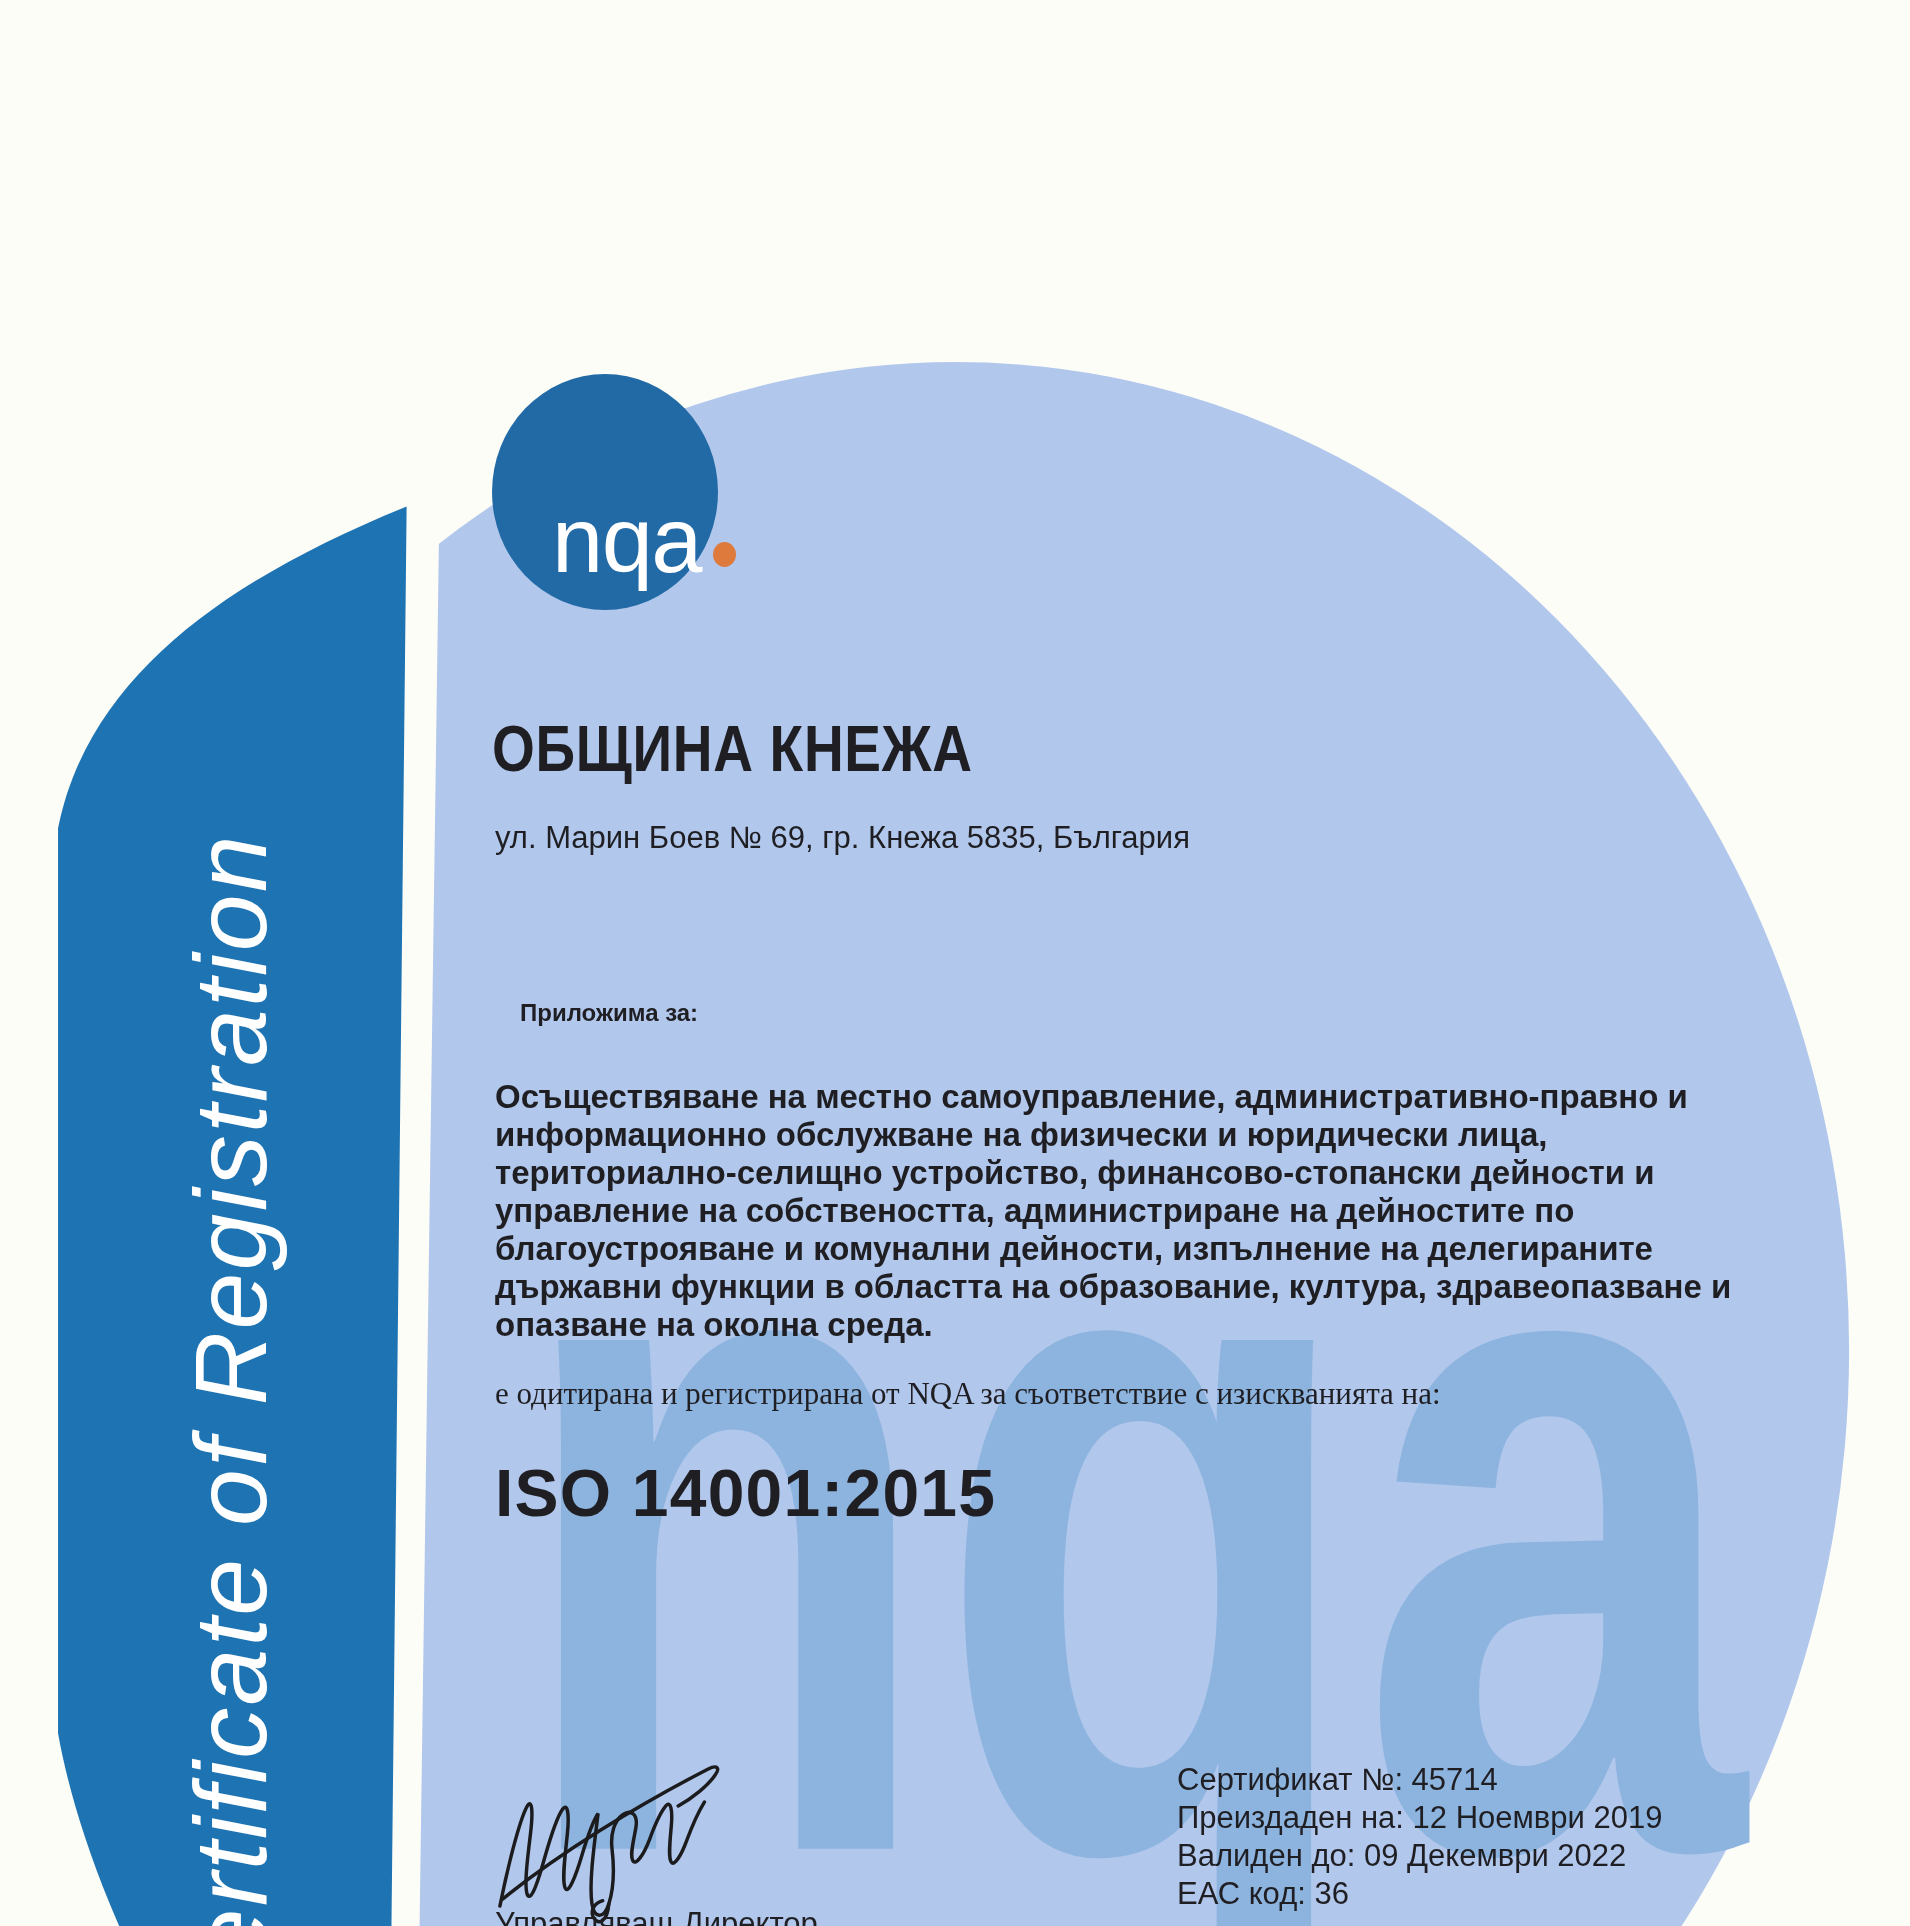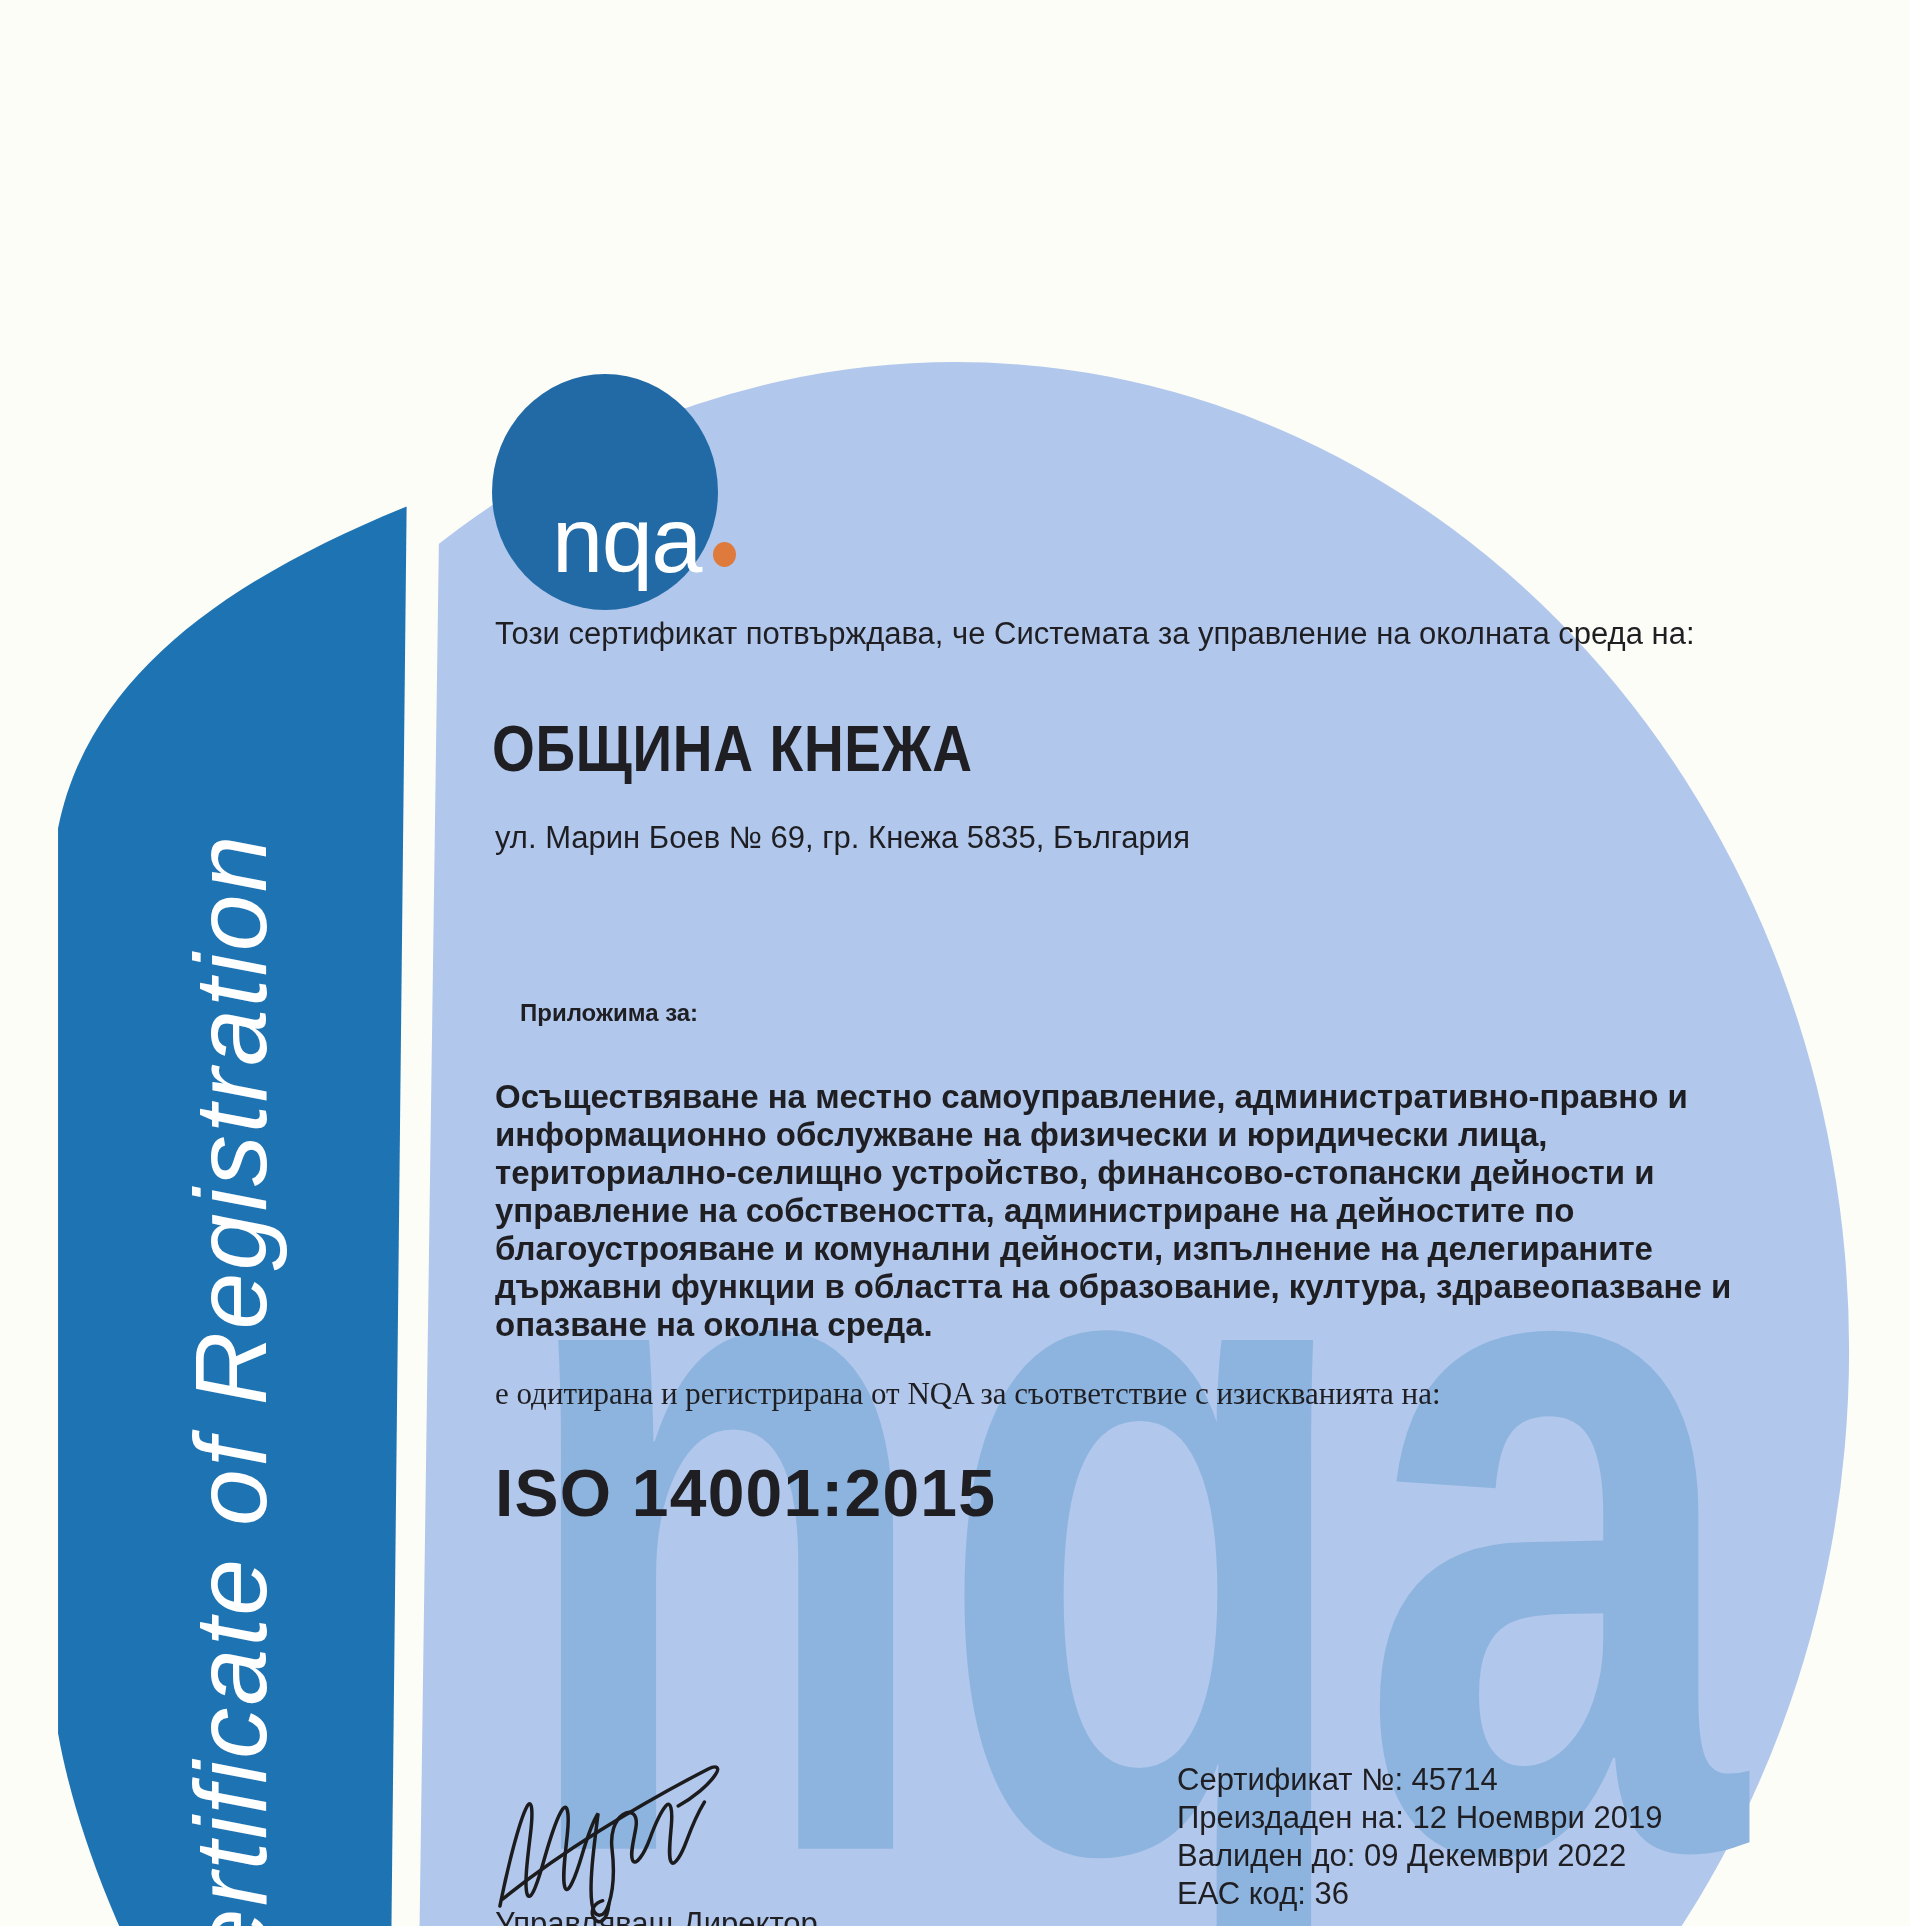--- a/index.html
+++ b/index.html
@@ -36,21 +36,20 @@
     <text x="1330" y="4800" font-size="2500" font-weight="bold" fill="#8db4df" textLength="3200" lengthAdjust="spacingAndGlyphs" font-family="Liberation Sans, DejaVu Sans, sans-serif">nqa</text>
     <rect x="990" y="420" width="118" height="6380" fill="#fdfdf8" transform="rotate(0.8 1049 3610)"></rect>
     <path d="M1055,1315 C600,1500 230,1750 150,2150 L150,4500 C230,4950 560,5600 1005,5995 Z" fill="#1e73b2"></path>
     <text transform="translate(690 5300) rotate(-90)" font-size="265" fill="#ffffff" font-style="italic" letter-spacing="6" font-family="Liberation Sans, DejaVu Sans, sans-serif">Certificate of Registration</text>
   </svg>
 
   <div class="abs nqa-circle"></div>
   <div class="abs nqa-text">nqa</div>
   <div class="abs nqa-dot"></div>
 
-  <div class="abs intro txt">Този сертификат потвърждава, че Системата за управление на околната среда на:</div>
   <div class="abs orgname">ОБЩИНА КНЕЖА</div>
   <div class="abs orgaddr">ул. Марин Боев № 69, гр. Кнежа 5835, България</div>
   <div class="abs applicable">Приложима за:</div>
   <div class="abs scope txt">Осъществяване на местно самоуправление, административно-правно и информационно обслужване на физически и юридически лица, териториално-селищно устройство, финансово-стопански дейности и управление на собствеността, администриране на дейностите по благоустрояване и комунални дейности, изпълнение на делегираните държавни функции в областта на образование, култура, здравеопазване и опазване на околна среда.</div>
   <div class="abs audited">е одитирана и регистрирана от NQA за съответствие с изискванията на:</div>
   <div class="abs standard">ISO 14001:2015</div>
 
   <svg class="abs" style="left:490px;top:1752px;" width="247" height="181" viewBox="0 0 640 470">
     <g fill="none" stroke="#1c1c1e" stroke-width="9" stroke-linecap="round">
       <path d="M25,400 C45,300 75,180 95,142 C108,118 112,152 104,216 C96,282 88,346 96,370

